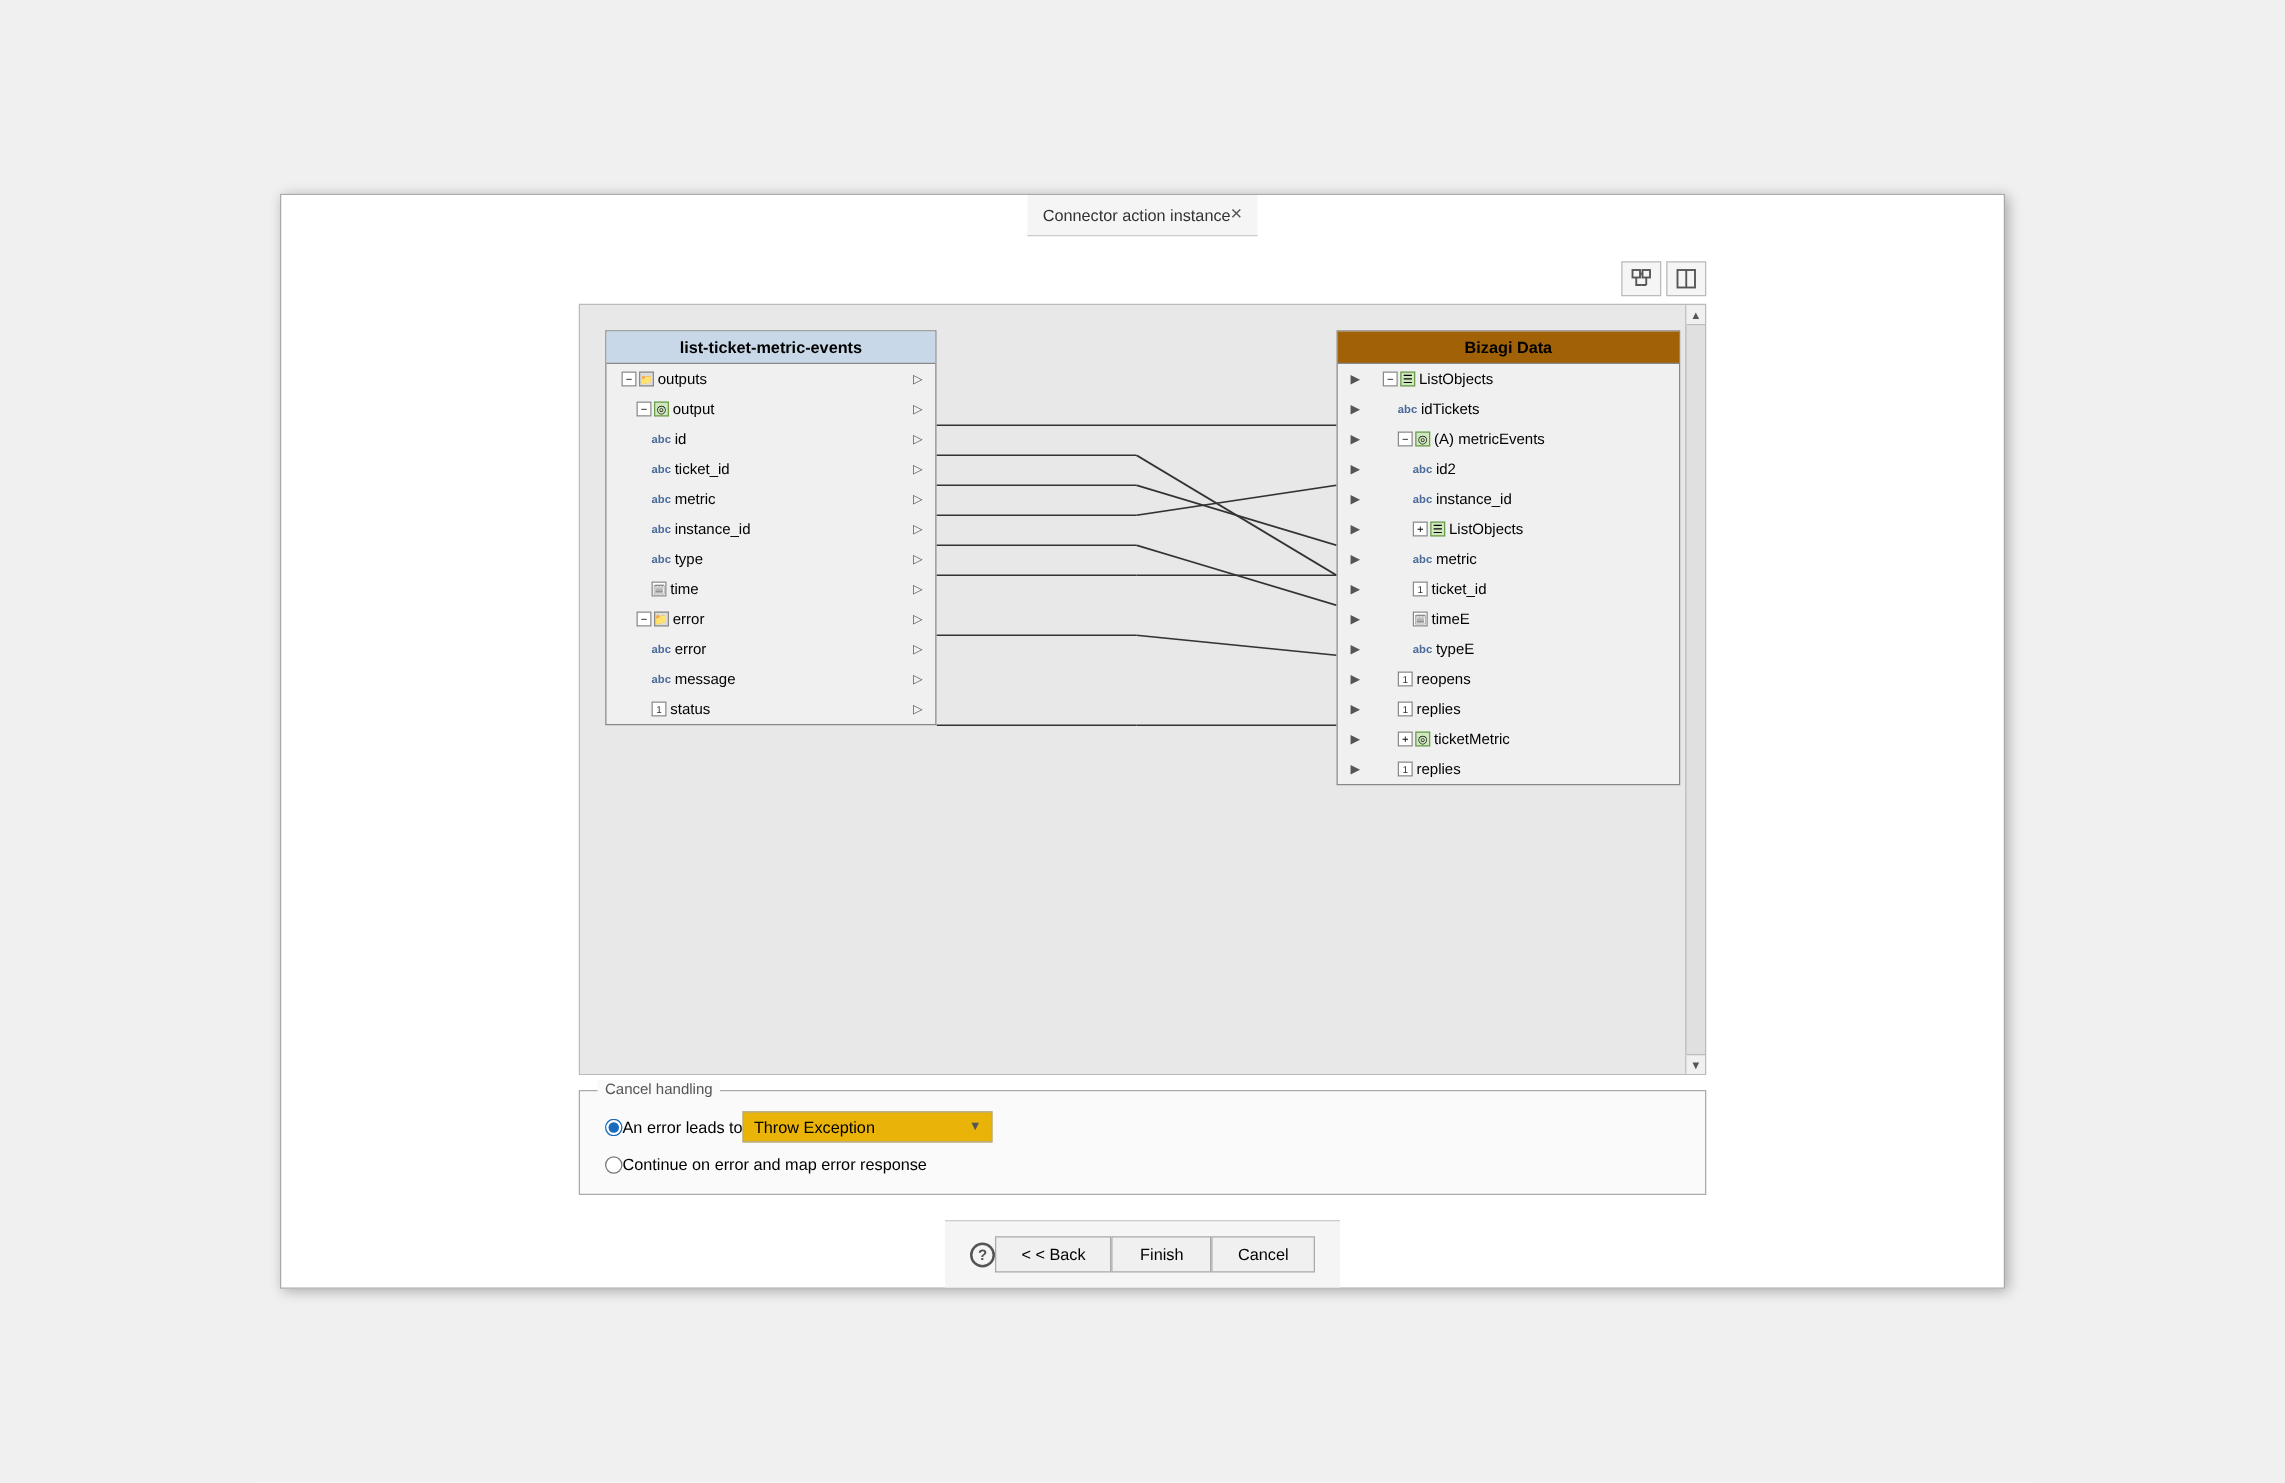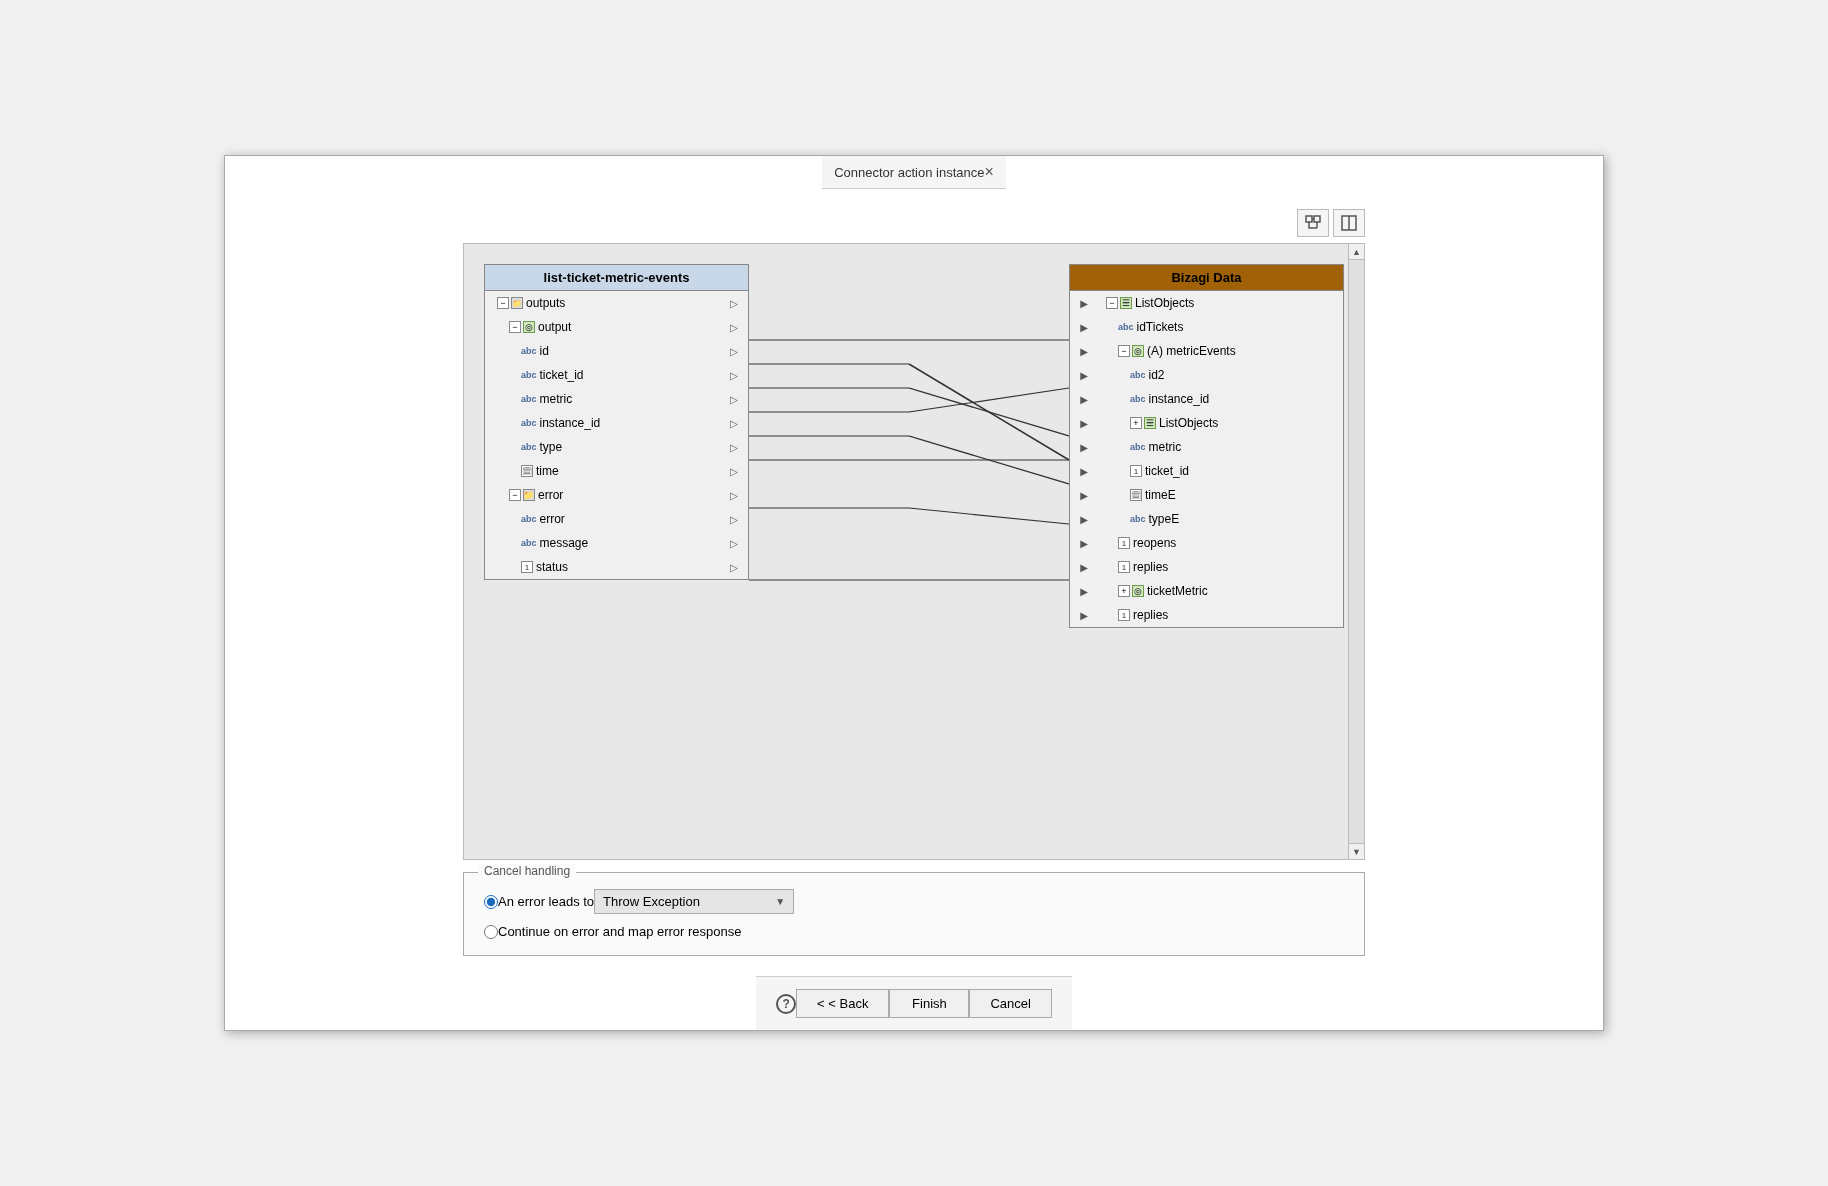--- a/index.html
+++ b/index.html
@@ -195,21 +195,21 @@
       margin-bottom: 10px;
     }
     .error-row:last-child { margin-bottom: 0; }
     .radio-input {
       accent-color: #1a6abd;
       width: 14px;
       height: 14px;
     }
     .dropdown-select {
       border: 1px solid #aaa;
-      background: #e5e5e5;
+      background: #eab308;
       padding: 4px 8px;
       font-size: 13px;
       min-width: 200px;
       display: flex;
       align-items: center;
       justify-content: space-between;
       cursor: pointer;
     }
     .dropdown-arrow { font-size: 10px; color: #555; }
     .dialog-footer {

